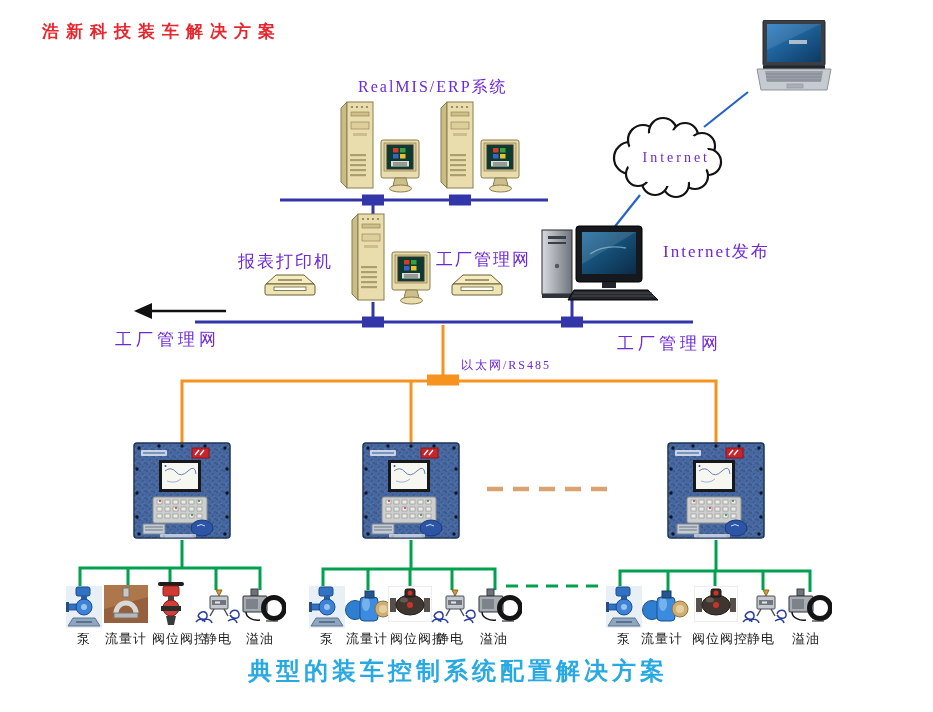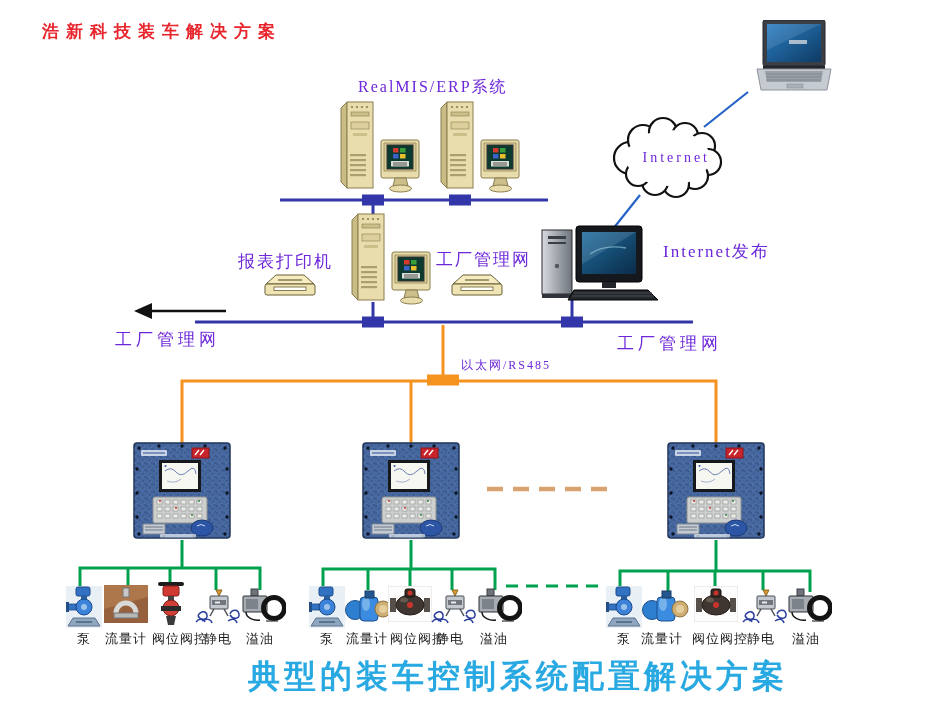--- a/index.html
+++ b/index.html
@@ -3,21 +3,21 @@
 <meta charset="utf-8">
 <style>
   html,body{margin:0;padding:0;background:#ffffff;}
   .canvas{position:relative;width:933px;height:712px;background:#ffffff;overflow:hidden;
           font-family:"Liberation Serif","DejaVu Serif",serif;color:#1a1a1a;}
   .abs{position:absolute;}
   .lbl{position:absolute;white-space:nowrap;color:#6d28d9;}
   .title-main{position:absolute;left:42px;top:20px;font-family:"Liberation Sans","DejaVu Sans",sans-serif;
     font-weight:bold;font-size:17px;letter-spacing:7px;color:#e8252c;}
   .title-bottom{position:absolute;left:248px;top:655px;font-family:"Liberation Sans","DejaVu Sans",sans-serif;
-    font-weight:bold;font-size:32px;letter-spacing:4px;color:#29a9e1;}
+    font-weight:bold;font-size:24px;letter-spacing:4px;color:#29a9e1;}
   .lbl-md{font-size:17px;letter-spacing:2px;}
   .lbl-cloud{font-size:14px;letter-spacing:3px;}
   .dev-lbl{position:absolute;top:630px;font-size:13px;letter-spacing:1px;text-align:center;}
   svg{display:block;}
 </style>
 </head>
 <body>
 
 <div class="canvas">
 

